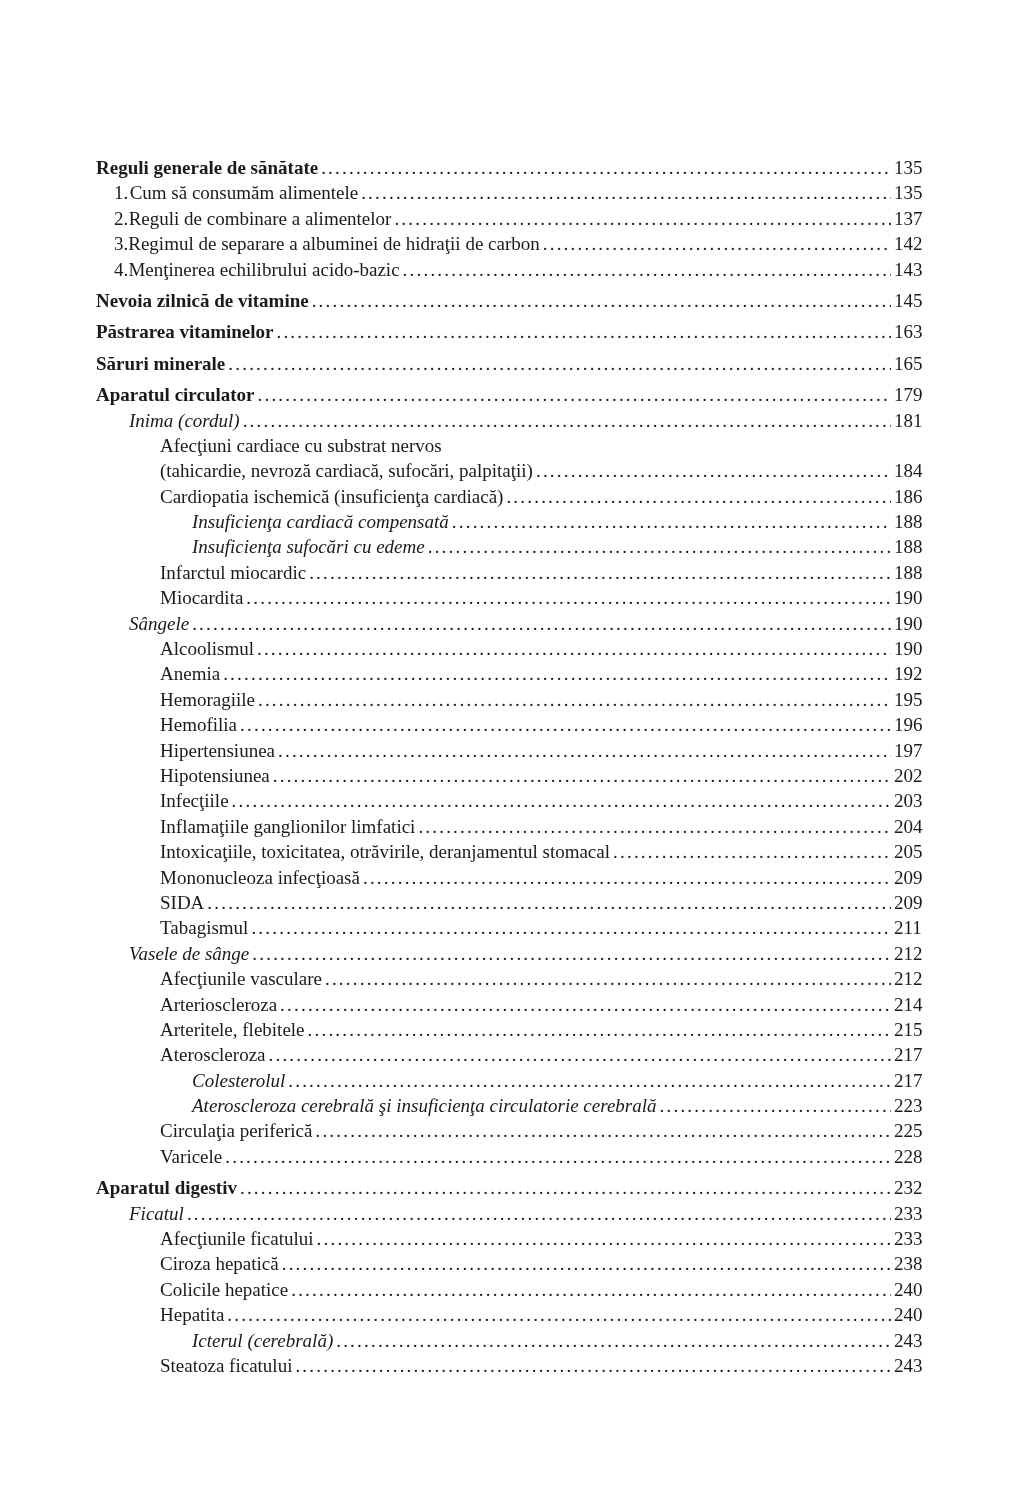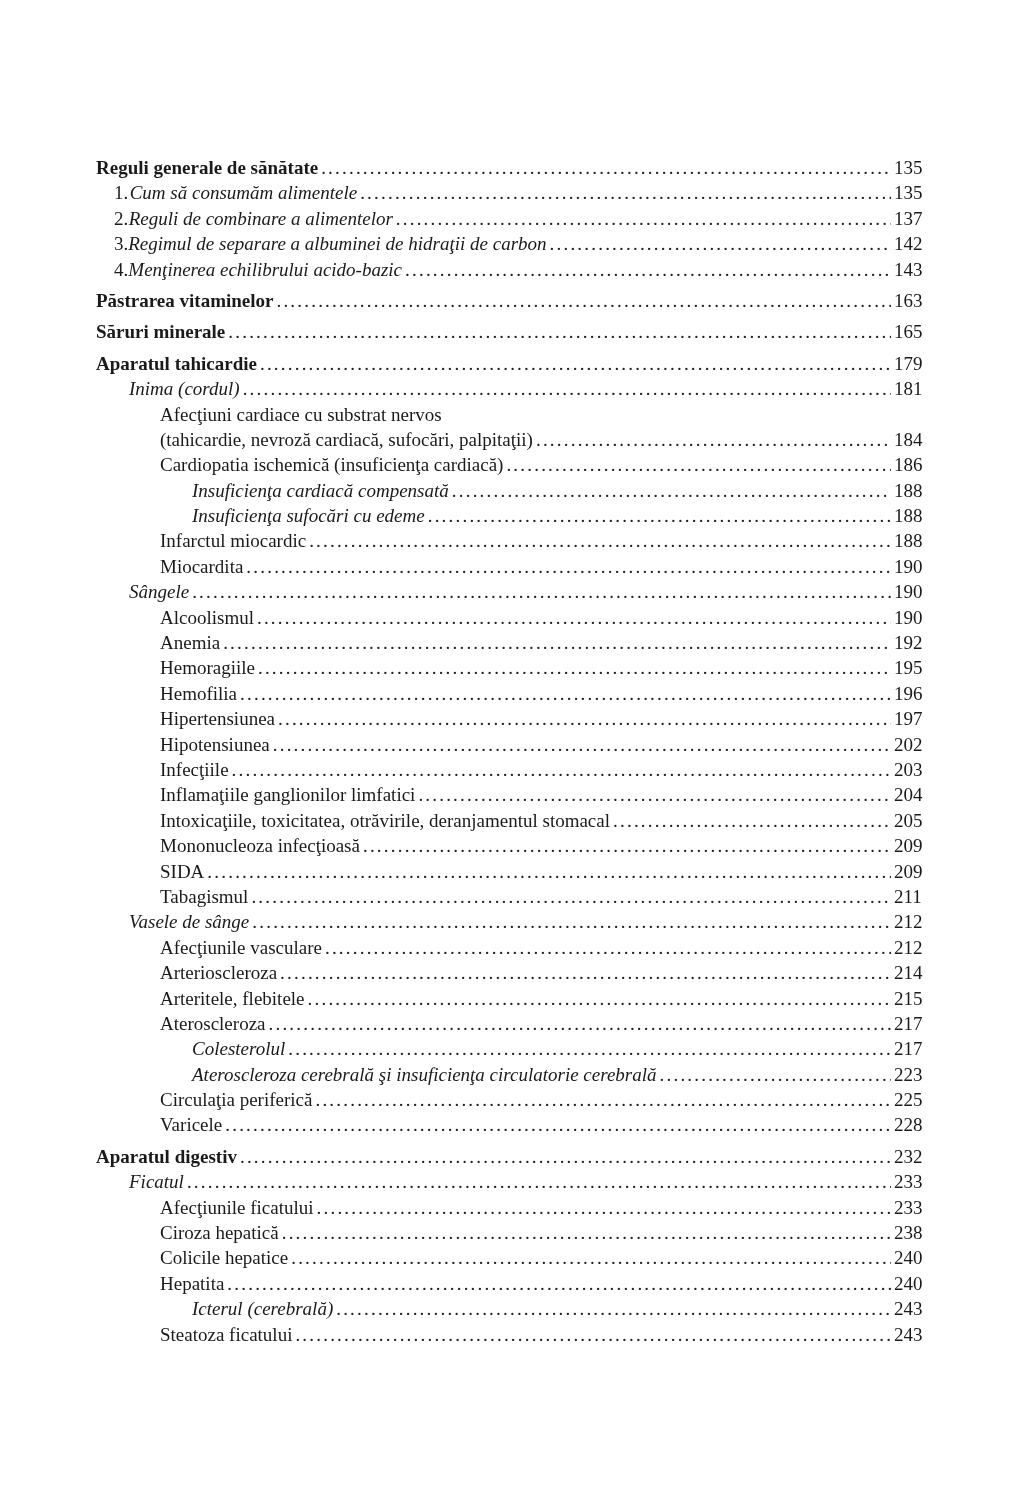--- a/index.html
+++ b/index.html
@@ -10,21 +10,21 @@
     color: #1a1a1a; font-size: 19px;
   }
   .row { position: relative; height: 25.4px; line-height: 25.4px; display: flex; align-items: baseline; white-space: nowrap; }
   .row.gap { margin-top: 6px; }
   .lvl0 { padding-left: 0; font-weight: bold; }
   .lvl0n { padding-left: 18px; }
   .lvl1 { padding-left: 33px; font-style: italic; }
   .lvl2 { padding-left: 64px; }
   .lvl3 { padding-left: 96px; font-style: italic; }
   .num { display: inline-block; width: 46px; font-style: normal; }
-  .numbered .label { font-style: italic; }
+  .numbered .label { }
   .label { flex: 0 0 auto; }
   .leader { flex: 1 1 auto; overflow: hidden; margin: 0 3px; font-weight: normal; font-style: normal; letter-spacing: 2.2px; color: #222; }
   .leader::after { content: "................................................................................................................................................................................................................................"; }
   .page-num { flex: 0 0 auto; font-weight: normal; font-style: normal; min-width: 34px; }
   .noleader .leader { visibility: hidden; }
 </style>
 </head>
 <body>
 
 <div class="page" id="toc">
@@ -51,31 +51,36 @@
       <span class="leader"></span>
       <span class="page-num">142</span>
     </div>
     <div class="row lvl0n numbered">
       <span class="num">4.</span>
       <span class="label">Menţinerea echilibrului acido-bazic</span>
       <span class="leader"></span>
       <span class="page-num">143</span>
     </div>
     <div class="row lvl0 gap">
+      <span class="label">Nevoia zilnică de vitamine</span>
+      <span class="leader"></span>
+      <span class="page-num">145</span>
+    </div>
+    <div class="row lvl0 gap">
       <span class="label">Păstrarea vitaminelor</span>
       <span class="leader"></span>
       <span class="page-num">163</span>
     </div>
     <div class="row lvl0 gap">
       <span class="label">Săruri minerale</span>
       <span class="leader"></span>
       <span class="page-num">165</span>
     </div>
     <div class="row lvl0 gap">
-      <span class="label">Aparatul tahicardie</span>
+      <span class="label">Aparatul circulator</span>
       <span class="leader"></span>
       <span class="page-num">179</span>
     </div>
     <div class="row lvl1">
       <span class="label">Inima (cordul)</span>
       <span class="leader"></span>
       <span class="page-num">181</span>
     </div>
     <div class="row lvl2 noleader">
       <span class="label">Afecţiuni cardiace cu substrat nervos</span>

